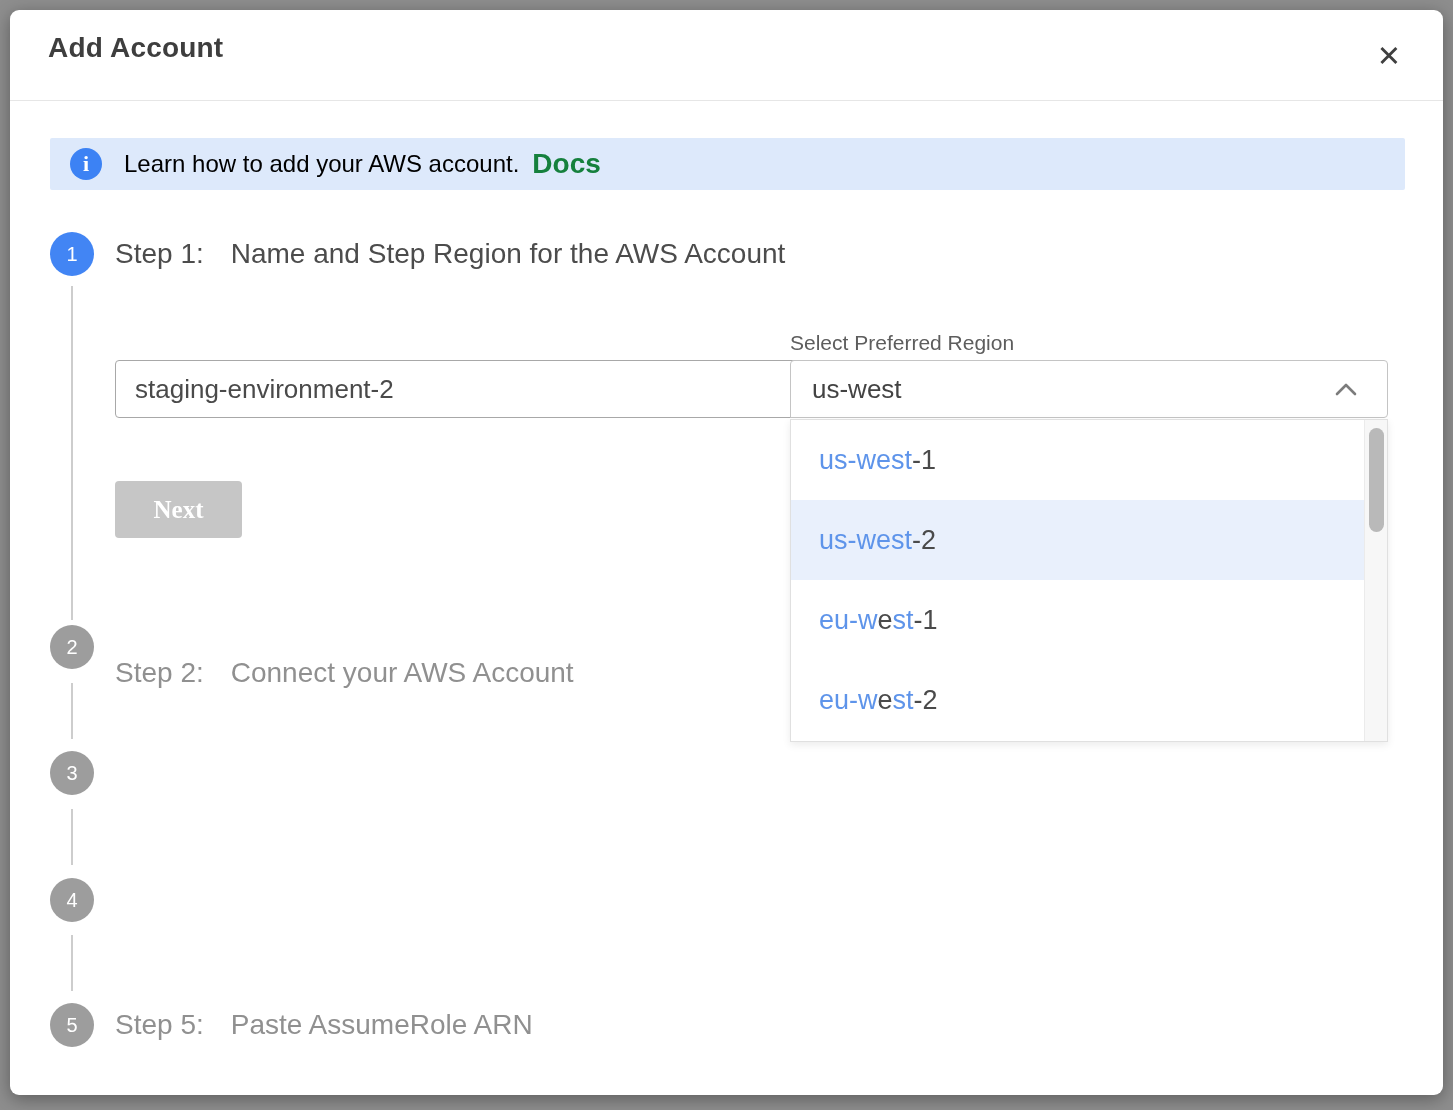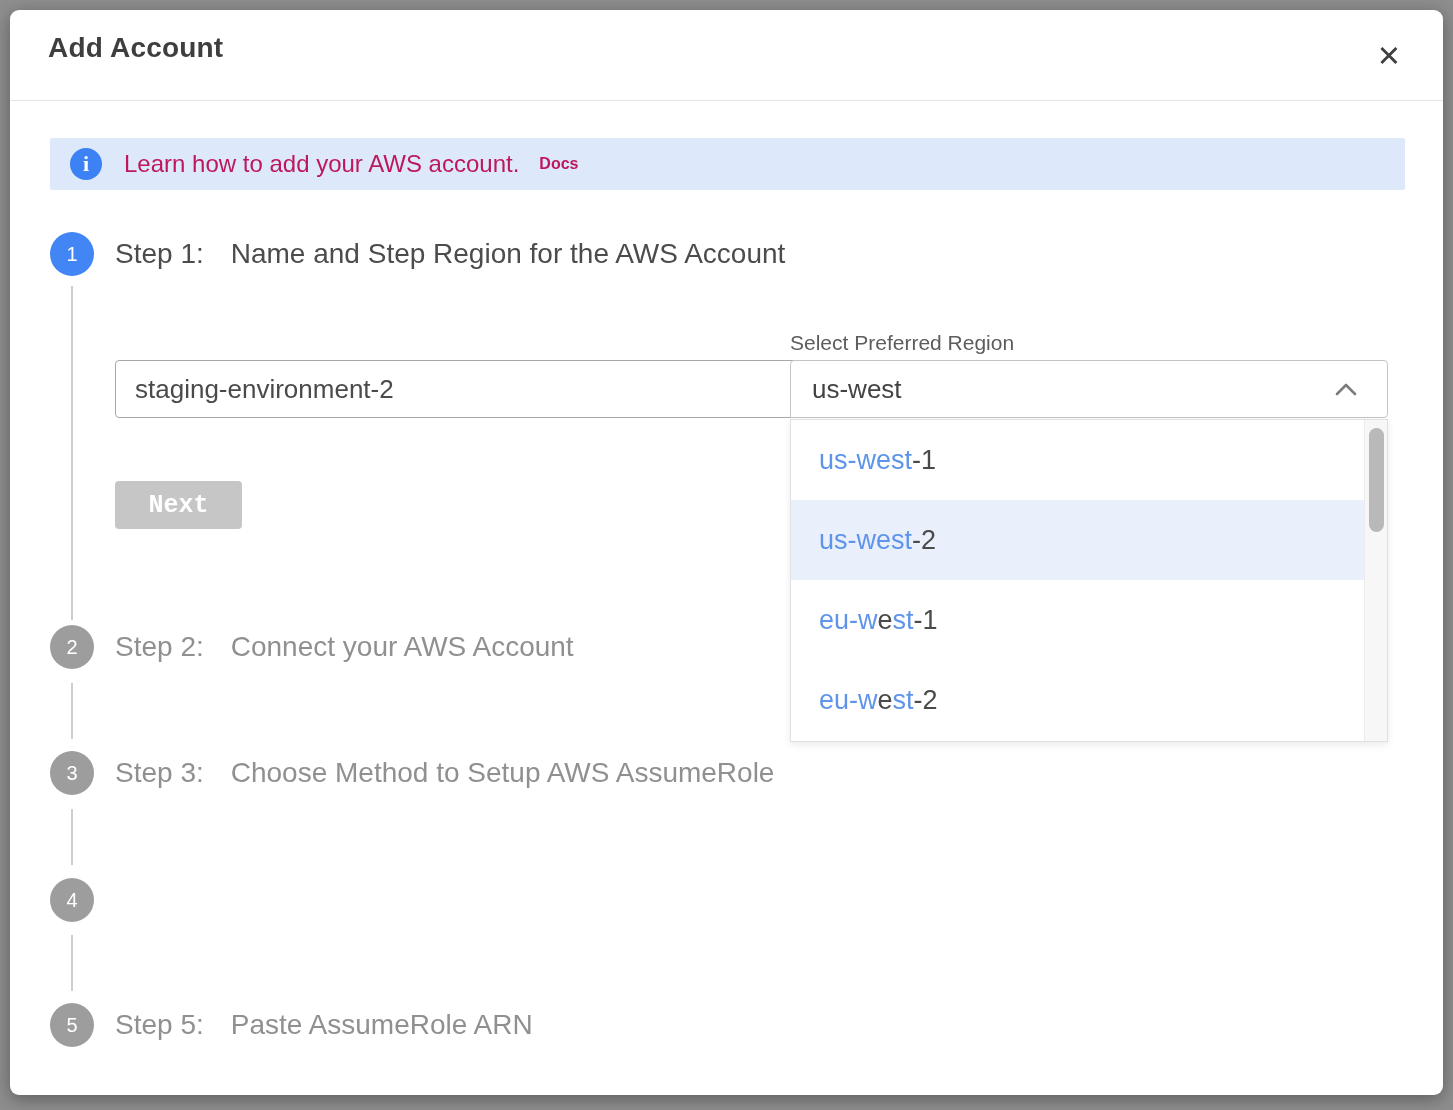--- a/index.html
+++ b/index.html
@@ -32,22 +32,22 @@
   .banner {
     position:absolute; left:40px; top:128px; width:1355px; height:52px;
     background:#dde9fb; border-radius:2px; display:flex; align-items:center;
   }
   .info-icon {
     width:32px; height:32px; border-radius:50%; background:#3c82f4;
     color:#ffffff; font-family:"Liberation Serif","DejaVu Serif",serif;
     font-weight:700; font-size:22px; display:flex; align-items:center; justify-content:center;
     margin-left:20px; flex:0 0 auto;
   }
-  .banner-text { margin-left:22px; font-size:24px; color:#be185d; }
-  .banner-link { margin-left:20px; font-size:16px; font-weight:700; color:#be185d; text-decoration:none; }
+  .banner-text { margin-left:22px; font-size:24px; color:#000000; }
+  .banner-link { margin-left:13px; font-size:28px; font-weight:700; color:#15803d; text-decoration:none; }
   
   .step-circle {
     position:absolute; left:40px; width:44px; height:44px; border-radius:50%;
     display:flex; align-items:center; justify-content:center;
     color:#ffffff; font-size:20px;
   }
   .step-circle.active { background:#4285f4; }
   .step-circle.inactive { background:#9d9d9d; }
   .connector { position:absolute; left:61px; width:2px; background:#cdcdcd; }
   .step-title { position:absolute; left:105px; font-size:28px; white-space:nowrap; }
@@ -64,23 +64,23 @@
     outline:none;
   }
   .combo {
     position:absolute; left:780px; top:350px; width:598px; height:58px;
     border:1px solid #c4c4c4; border-radius:4px 4px 4px 0; background:#fff;
     display:flex; align-items:center; cursor:pointer;
   }
   .combo-value { margin-left:21px; font-size:26px; color:#434343; }
   .chevron-up { position:absolute; right:27px; top:17px; }
   .next-btn {
-    position:absolute; left:105px; top:471px; width:127px; height:48px;
+    position:absolute; left:105px; top:471px; width:127px; height:57px;
     background:#c6c6c6; border:none; border-radius:4px;
-    color:#ffffff; font-family:Liberation Mono, monospace; font-size:25px; font-weight:700;
+    color:#ffffff; font-family:Liberation Serif, serif; font-size:25px; font-weight:700;
   }
   
   .dropdown {
     position:absolute; left:780px; top:409px; width:598px; height:323px;
     background:#ffffff; border:1px solid #e0e0e0;
     box-shadow:0 3px 8px rgba(0,0,0,0.08);
   }
   .dd-options { position:absolute; left:0; top:0; bottom:0; right:23px; overflow:hidden; }
   .dd-option {
     height:80px; display:flex; align-items:center; padding-left:28px;
@@ -161,30 +161,27 @@
         </div>
       </div>
     <div class="dd-scroll-track">
       <div class="dd-scroll-thumb"></div>
     </div>
   </div>
 
   <div class="step-circle inactive" style="top:615px;">
     <span>2</span>
   </div>
-  <div class="step-title inactive" style="top:621px;">
+  <div class="step-title inactive" style="top:647px;">
     <span class="prefix">Step 2:</span><span class="name">Connect your AWS Account</span>
   </div>
   <div class="connector" style="top:673px; height:56px;"></div>
 
   <div class="step-circle inactive" style="top:741px;">
     <span>3</span>
-  </div>
-  <div class="step-title inactive" style="top:747px;">
-    <span class="prefix">Step 3:</span><span class="name">Choose Method to Setup AWS AssumeRole</span>
   </div>
   <div class="connector" style="top:799px; height:56px;"></div>
 
   <div class="step-circle inactive" style="top:868px;">
     <span>4</span>
   </div>
   <div class="connector" style="top:925px; height:56px;"></div>
 
   <div class="step-circle inactive" style="top:993px;">
     <span>5</span>

